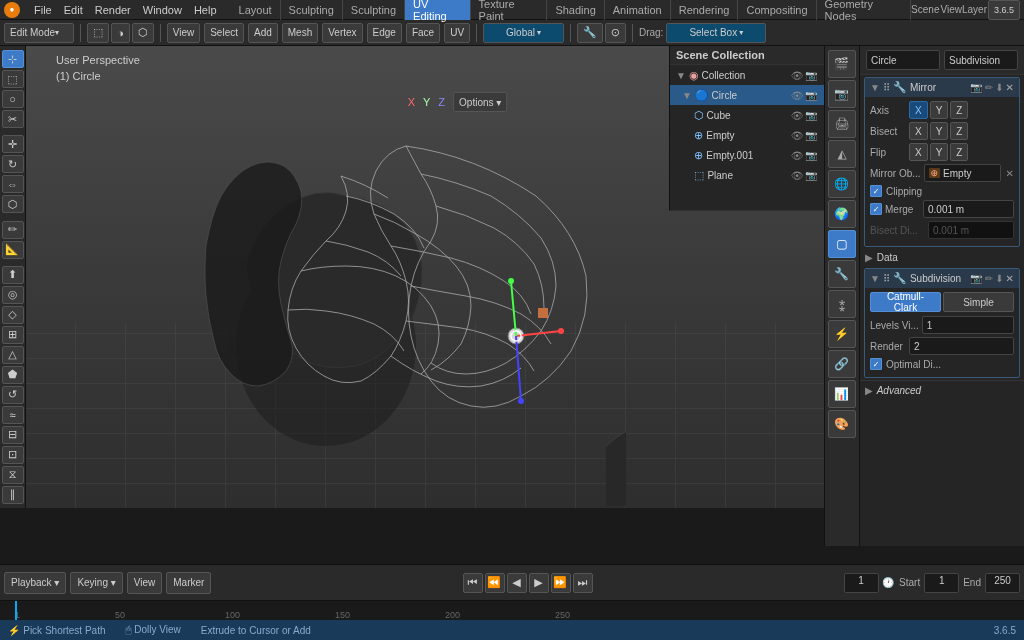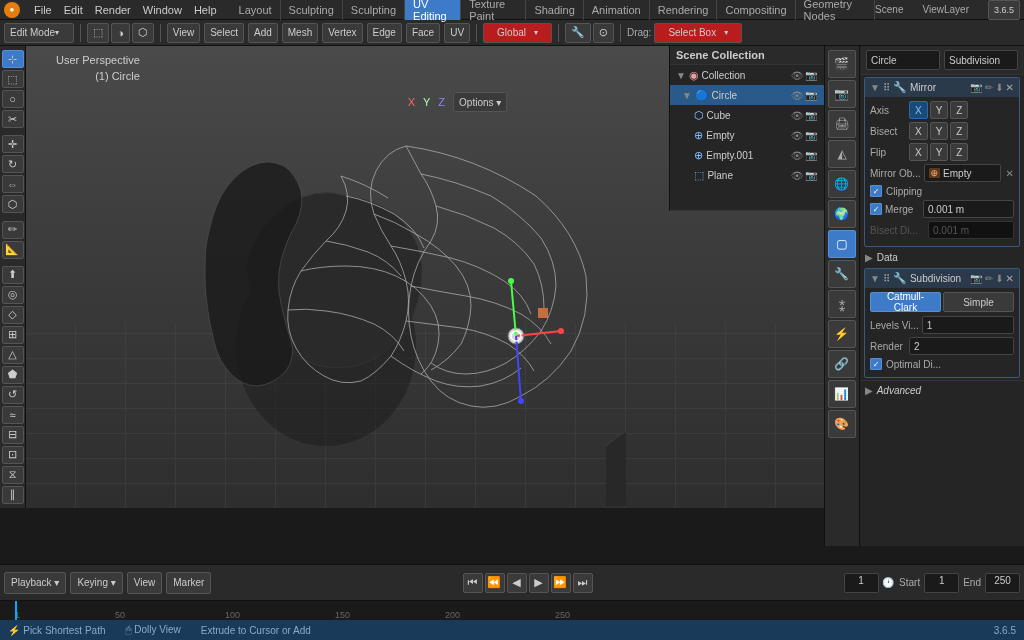--- a/index.html
+++ b/index.html
@@ -70,31 +70,31 @@
       border: 1px solid #555;
       border-radius: 2px;
       color: #ccc;
       cursor: pointer;
       font-size: 10px;
       height: 20px;
       display: flex;
       align-items: center;
     }
     .toolbar-dropdown {
-      padding: 1px 13px;
-      background: #b91c1c;
+      padding: 1px 22px;
+      background: #0c4a6e;
       border: 1px solid #555;
       border-radius: 2px;
       color: #ccc;
       cursor: pointer;
       font-size: 10px;
       height: 20px;
       display: flex;
       align-items: center;
-      gap: 8px;
+      gap: 2px;
     }
     .dropdown-arrow { font-size: 8px; }
     .toolbar-separator { width: 1px; height: 18px; background: #555; margin: 0 2px; }
 
     
     #main-area {
       display: flex;
       height: calc(640px - 20px - 26px - 36px - 20px);
       position: relative;
     }
@@ -168,21 +168,21 @@
     }
 
     
     .viewport-info {
       position: absolute;
       top: 6px;
       left: 30px;
       color: #ccc;
       font-size: 11px;
     }
-    .viewport-info-line { line-height: 16px; text-align: right; }
+    .viewport-info-line { line-height: 16px; }
     .gizmo-btn {
       width: 22px;
       height: 22px;
       background: rgba(60,60,60,0.8);
       border: 1px solid #555;
       border-radius: 2px;
       display: flex;
       align-items: center;
       justify-content: center;
       cursor: pointer;
@@ -527,21 +527,21 @@
     <div class="workspace-tab">Sculpting</div>
     <div class="workspace-tab active">UV Editing</div>
     <div class="workspace-tab">Texture Paint</div>
     <div class="workspace-tab">Shading</div>
     <div class="workspace-tab">Animation</div>
     <div class="workspace-tab">Rendering</div>
     <div class="workspace-tab">Compositing</div>
     <div class="workspace-tab">Geometry Nodes</div>
   </div>
   <div style="flex:1;"></div>
-  <div style="display:flex;align-items:center;gap:19px;font-size:10px;color:#aaa;">
+  <div style="display:flex;align-items:center;gap:1px;font-size:10px;color:#aaa;">
     <span>Scene</span>
     <span>ViewLayer</span>
     <div class="toolbar-btn" style="font-size:9px;">3.6.5</div>
   </div>
 </div>
 
 <div id="second-toolbar">
   <div class="toolbar-btn" style="min-width:70px;">
     <span>Edit Mode</span>
     <span class="dropdown-arrow">▾</span>

